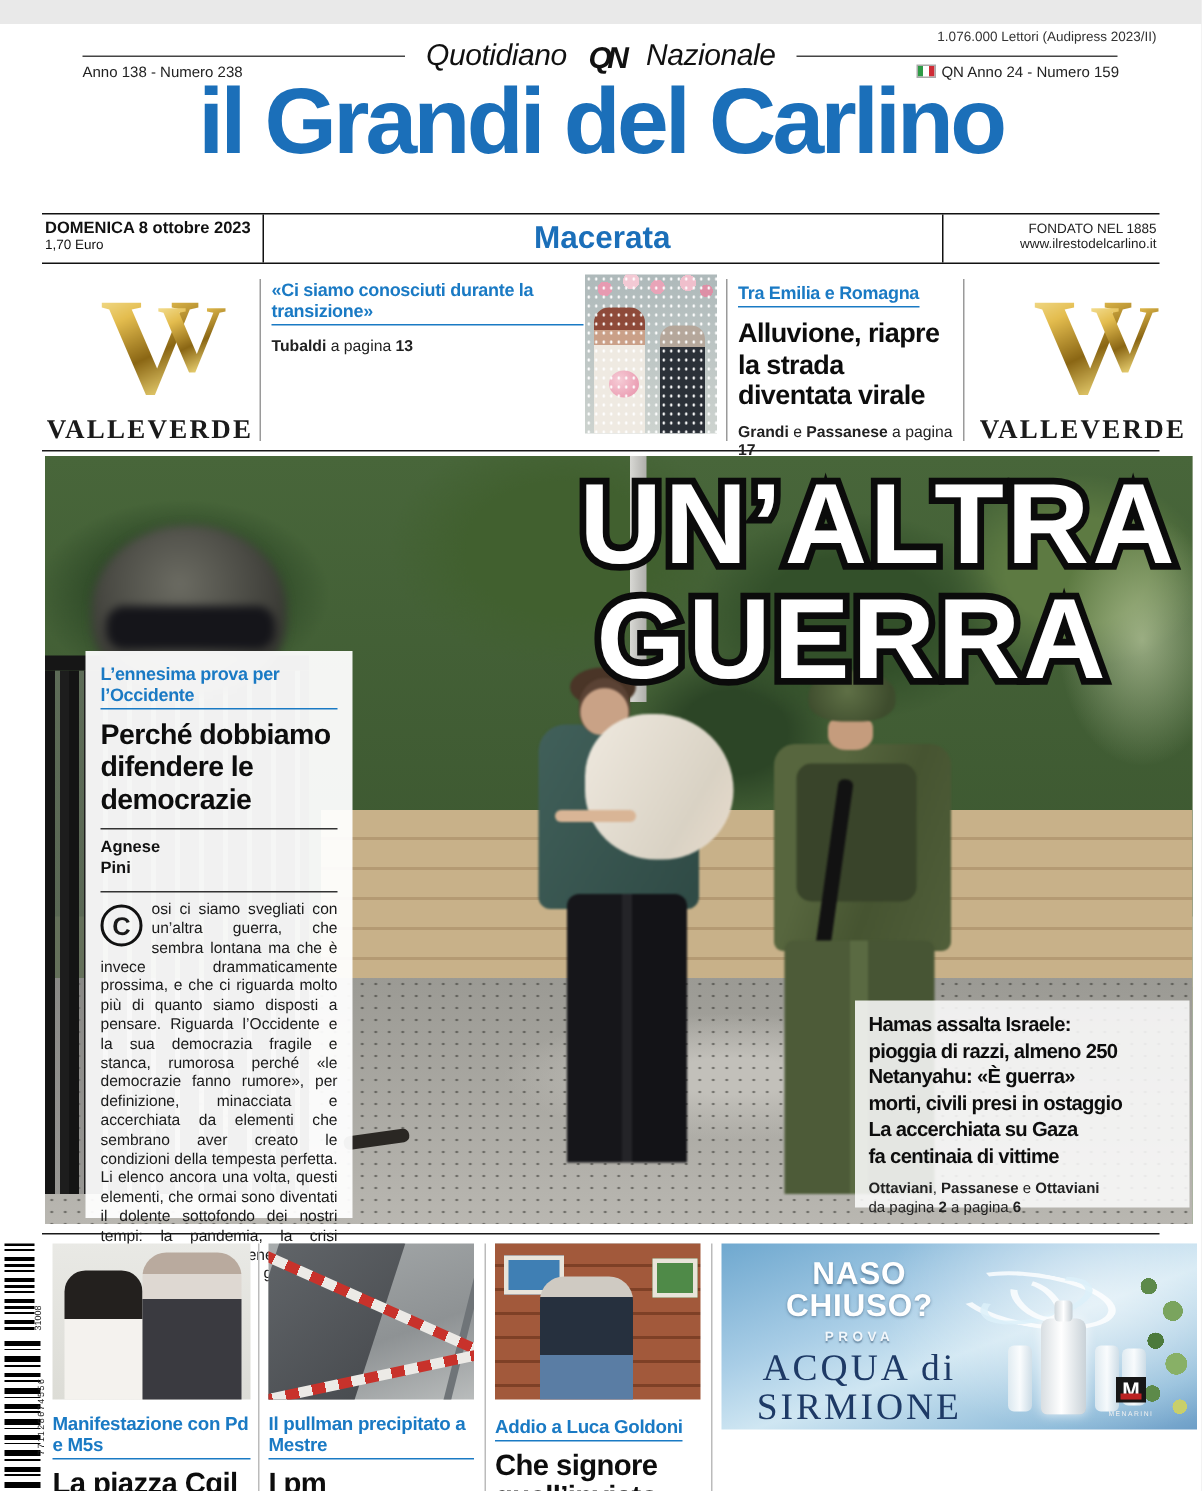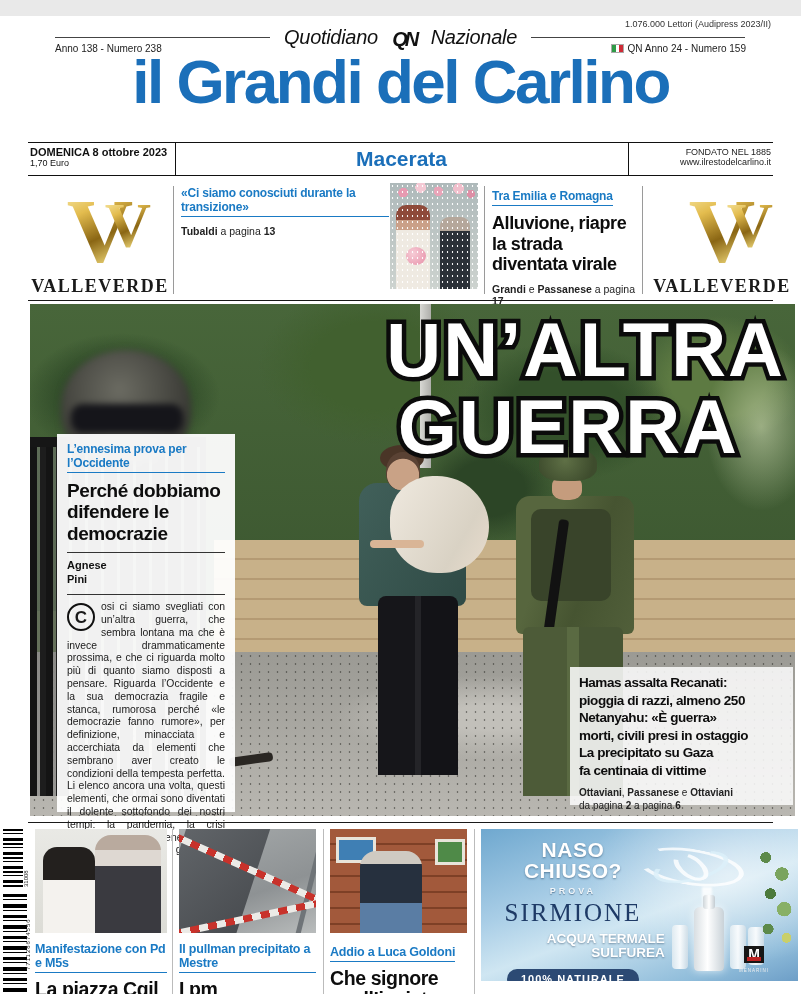--- a/index.html
+++ b/index.html
@@ -203,21 +203,21 @@
   .barcode-top { top:813px; left:3px; width:20px; height:58px;
       background:repeating-linear-gradient(180deg,#000 0 2px,#fff 2px 4px,#000 4px 5px,#fff 5px 9px,#000 9px 12px,#fff 12px 14px); }
   .barcode-main { top:878px; left:3px; width:24px; height:100px;
       background:repeating-linear-gradient(180deg,#000 0 3px,#fff 3px 5px,#000 5px 6px,#fff 6px 10px,#000 10px 14px,#fff 14px 16px,#000 16px 17px,#fff 17px 21px); }
   .bc-digits { top:878px; left:25px; font-size:6px; letter-spacing:1px; color:#222;
       writing-mode:vertical-rl; transform:rotate(180deg); height:100px; text-align:center; }
   .bc-digits-top { top:813px; left:23px; font-size:6px; color:#222;
       writing-mode:vertical-rl; transform:rotate(180deg); height:58px; }
 
   
-  .sirmione { top:813px; left:481px; width:317px; height:152px; overflow:hidden;
+  .sirmione { top:813px; left:481px; width:317px; height:124px; overflow:hidden;
       background:
         radial-gradient(200px 130px at 78% 30%, rgba(255,255,255,0.5), transparent 70%),
         linear-gradient(160deg,#6fa8cf 0%,#a8cde6 35%,#cfe6f2 55%,#8fbcda 85%,#6d9ec7); }
   .ad-text { position:absolute; left:0; top:10px; width:58%; text-align:center; }
   .ad-naso { color:#fff; font-weight:900; font-size:21px; line-height:1.0; letter-spacing:0.5px;
       text-shadow:0 1px 2px rgba(30,60,90,0.5); }
   .ad-prova { color:#f2f7fb; font-weight:bold; font-size:9px; letter-spacing:3px; margin-top:5px;
       text-shadow:0 1px 1px rgba(30,60,90,0.5); }
   .ad-brand { font-family:"Liberation Serif", serif; color:#1e3a66; font-size:25px; line-height:1.02;
       letter-spacing:2px; margin-top:4px; }
@@ -366,25 +366,25 @@
       <div>Pini</div>
     </div>
     <div class="ed-rule"></div>
     <div class="edbody">
       <span class="dropcap">C</span><span>osi ci siamo svegliati con un’altra guerra, che sembra lontana ma che è invece drammaticamente prossima, e che ci riguarda molto più di quanto siamo disposti a pensare. Riguarda l’Occidente e la sua democrazia fragile e stanca, rumorosa perché «le democrazie fanno rumore», per definizione, minacciata e accerchiata da elementi che sembrano aver creato le condizioni della tempesta perfetta. Li elenco ancora una volta, questi elementi, che ormai sono diventati il dolente sottofondo dei nostri tempi: la pandemia, la crisi economica, la crisi energetica, i flussi migratori, la guerra in Ucraina.</span>
     </div>
     <div class="continue"><span>Continua a pagina </span><span class="b">3</span></div>
   </div>
 
   <div class="abs warbox">
-    <div class="line">Hamas assalta Recanati:</div>
+    <div class="line">Hamas assalta Israele:</div>
     <div class="line">pioggia di razzi, almeno 250</div>
     <div class="line">Netanyahu: «È guerra»</div>
     <div class="line">morti, civili presi in ostaggio</div>
-    <div class="line">La precipitato su Gaza</div>
+    <div class="line">La accerchiata su Gaza</div>
     <div class="line">fa centinaia di vittime</div>
     <div class="byline">
       <div><span class="b">Ottaviani</span><span>, </span><span class="b">Passanese</span><span> e </span><span class="b">Ottaviani</span></div>
       <div><span>da pagina </span><span class="b">2</span><span> a pagina </span><span class="b">6</span></div>
     </div>
   </div>
 
   <div class="hr" style="top:806px; left:28px; width:745px;"></div>
 
   <div class="abs barcode-top"></div>
@@ -437,20 +437,21 @@
     <div class="amp a3"></div>
     <div class="bottle"></div>
     <div class="greens"></div>
     <div class="ad-text">
       <div class="ad-naso">
         <div>NASO</div>
         <div>CHIUSO?</div>
       </div>
       <div class="ad-prova">PROVA</div>
       <div class="ad-brand">
+        <div>ACQUA di</div>
         <div>SIRMIONE</div>
       </div>
       <div class="ad-sub">
         <div>ACQUA TERMALE</div>
         <div>SULFUREA</div>
       </div>
       <span class="ad-pill">100% NATURALE</span>
     </div>
     <div class="mlogo">M</div>
     <div class="mcaption">MENARINI</div>

